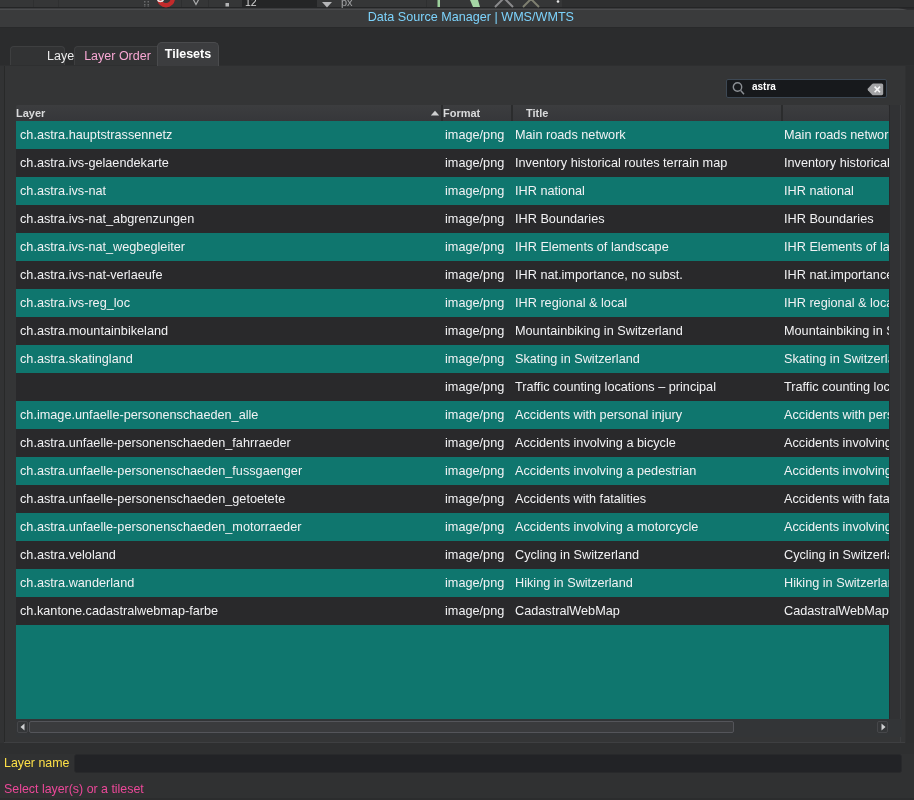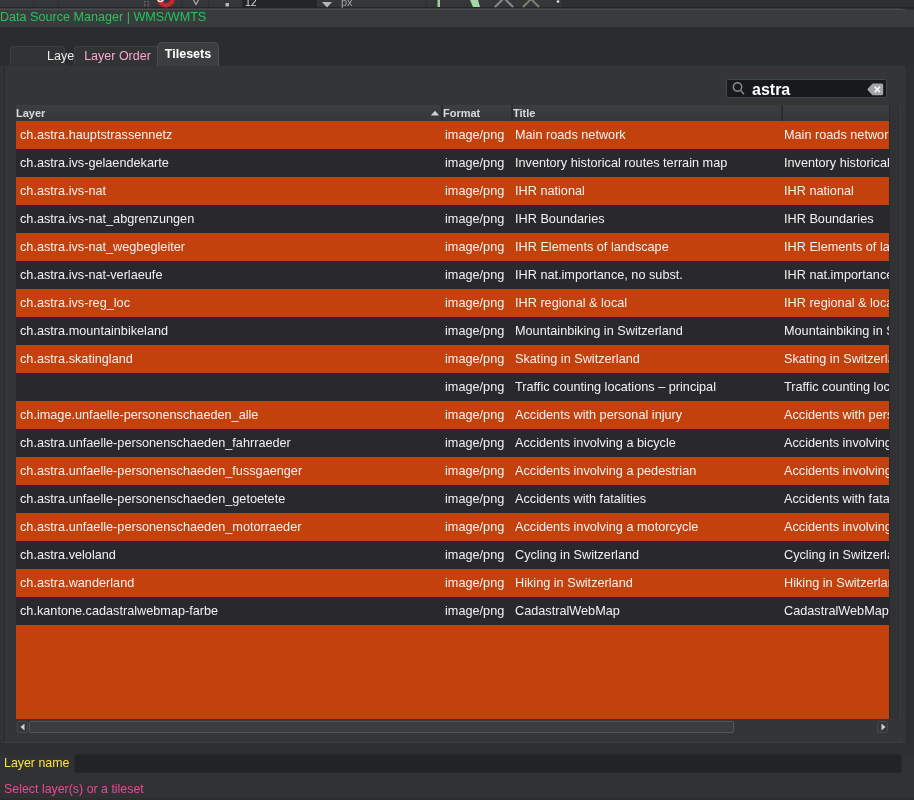--- a/index.html
+++ b/index.html
@@ -1,49 +1,49 @@
 <!DOCTYPE html>
 <html><head>
 <meta charset="utf-8">
 <style>
   * { margin:0; padding:0; box-sizing:border-box; }
   html,body { width:914px; height:800px; overflow:hidden; background:#303132;
     font-family:"Liberation Sans", sans-serif; }
   .abs { position:absolute; }
   
   #titlebar { left:0; top:10px; width:914px; height:17px; background:#3a3b3c; }
-  #titletext { left:0; top:9px; width:574px; height:30px; text-align:left;
-    font-size:12.6px; color:#22c55e; line-height:17px; }
+  #titletext { left:0; top:9px; width:574px; height:30px; text-align:right;
+    font-size:12.6px; color:#7dd3fc; line-height:17px; }
   #titleseam { left:0; top:27px; width:914px; height:1px; background:#28292a; }
   
   #tabzone { left:0; top:28px; width:914px; height:38px; background:#2b2c2d; }
   .tab { position:absolute; top:46px; height:19px; background:#323334;
     border:1px solid #3e3f40; border-bottom:none; border-radius:4px 4px 0 0;
     font-size:12.5px; color:#ececec; text-align:center; line-height:18px; }
   #tab1 { left:10px; width:55px;padding-left:36px; }
   #tab2 { left:74px; width:87px; color:#f9a8d4; }
   #tab3 { left:157px; top:42px; height:24px; width:62px; background:#3c3d3f;
     border-color:#4a4b4d; border-radius:5px 5px 0 0; color:#ffffff;
     line-height:22px; font-weight:700; font-size:12.5px; }
   
   #paneline  { left:0px; top:65px; width:914px; height:1px; background:#2e2f30; }
   #paneborderL { left:4px; top:66px; width:1px; height:677px; background:#282929; }
   #pane { left:5px; top:66px; width:900px; height:676px; background:#343536; }
   #paneborderB { left:4px; top:742px; width:901px; height:1px; background:#3e3f41; }
   
   #search { left:726px; top:79px; width:161px; height:19px; background:#17191c;
     border:1px solid #3d4854; border-radius:2px; }
-  #searchtext { left:752px; top:81px; font-size:16px; font-weight:600; color:#ffffff; }
+  #searchtext { left:752px; top:81px; font-size:10px; font-weight:600; color:#ffffff; }
   
   #thead { left:16px; top:105px; width:873px; height:16px; background:linear-gradient(#3c3d3f,#36373a);
     border-radius:2px 2px 0 0; }
   .hcell { position:absolute; top:0; height:16px; font-size:11px; font-weight:600;
     color:#d9dadb; line-height:16px; }
   .hsep { position:absolute; top:0px; height:16px; width:2px; background:#2b2c2d; }
-  #viewport { left:16px; top:121px; width:873px; height:598px; background:#c2410c; }
+  #viewport { left:16px; top:121px; width:873px; height:598px; background:#0f766e; }
   .row { position:absolute; left:0; width:873px; height:28px; line-height:28px;
     font-size:12.7px; color:#f2f2f4; white-space:nowrap; }
   .row.alt { background:#29292b; }
   .c1 { position:absolute; left:4px; }
   .c2 { position:absolute; left:429px; }
   .c3 { position:absolute; left:499px; }
   .c4 { position:absolute; left:768px; width:105px; overflow:hidden; }
   #vscroll { left:889px; top:105px; width:13px; height:614px; background:#313234; }
   #vscrollline { left:889px; top:105px; width:1px; height:614px; background:#29292b; }
   #tableredge { left:900px; top:105px; width:1px; height:637px; background:#3c3d3f; }
@@ -113,21 +113,21 @@
   <line x1="9.7" y1="9.5" x2="13" y2="13.2" stroke="#8b8f94" stroke-width="1.4"></line>
 </svg>
 <div class="abs" id="searchtext">astra</div>
 <svg class="abs" style="left:867px;top:83px" width="17" height="13" viewBox="0 0 17 13">
   <path d="M6.3 0.4 H14.6 Q16.2 0.4 16.2 2 V10.6 Q16.2 12.2 14.6 12.2 H6.3 Q5.6 12.2 5.1 11.7 L0.9 7.2 Q0.3 6.3 0.9 5.4 L5.1 0.9 Q5.6 0.4 6.3 0.4 Z" fill="#a3a4a6"></path>
   <path d="M7.6 3.6 L13 9.2 M13 3.6 L7.6 9.2" stroke="#f5f5f6" stroke-width="1.6"></path>
 </svg>
 <div class="abs" id="thead">
   <div class="hcell" style="left:0;width:418px;">Layer</div>
   <div class="hcell" style="left:427px;width:69px;">Format</div>
-  <div class="hcell" style="left:497px;width:212px;">Title</div>
+  <div class="hcell" style="left:510px;width:212px;">Title</div>
   <div class="hsep" style="left:425px;"></div>
   <div class="hsep" style="left:495px;"></div>
   <div class="hsep" style="left:764.5px;"></div>
   <svg style="position:absolute;left:414px;top:5px" width="10" height="6" viewBox="0 0 10 6">
     <path d="M0.8 5.5 L5 0.8 L9.2 5.5 Z" fill="#cfd0d1"></path>
   </svg>
 </div>
 <div class="abs" id="viewport">
 <div class="row" style="top:0px">
       <span class="c1">ch.astra.hauptstrassennetz</span>

